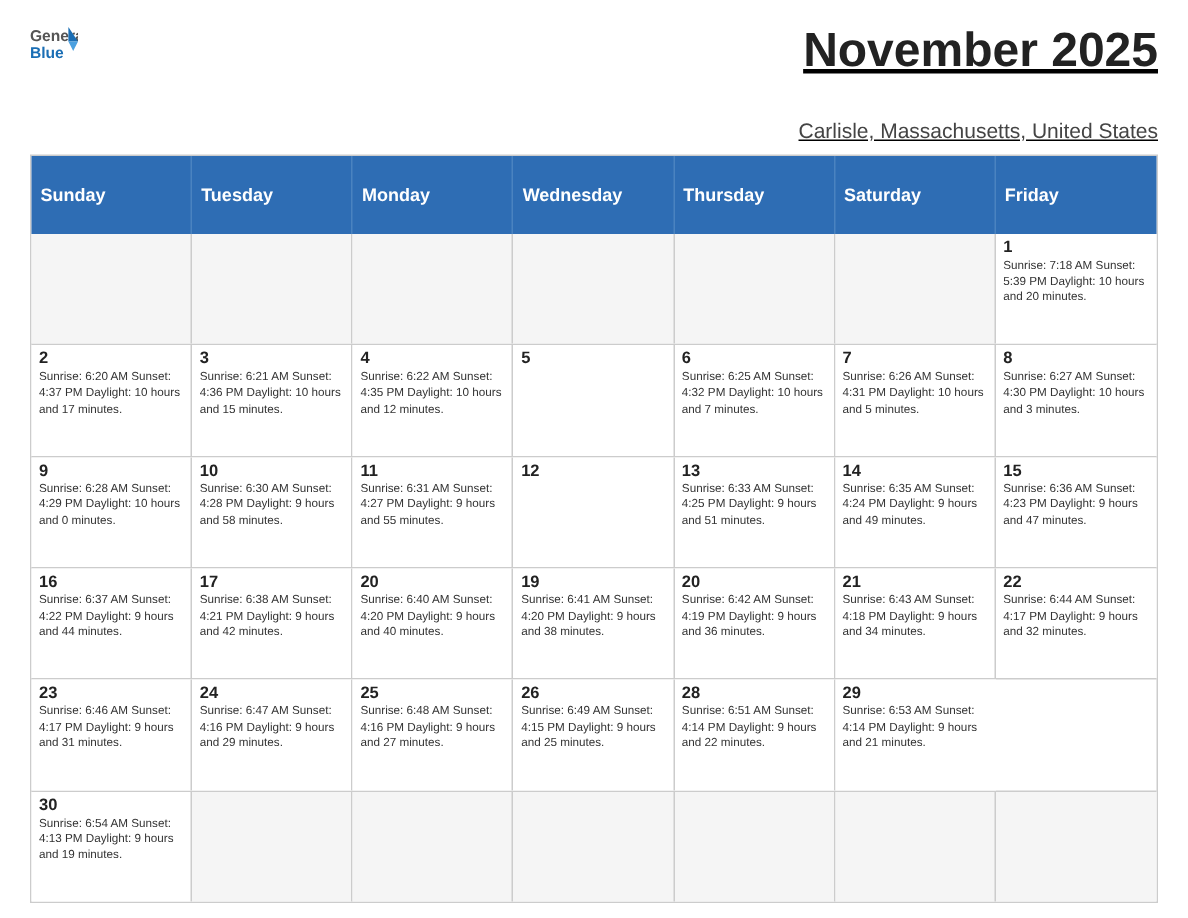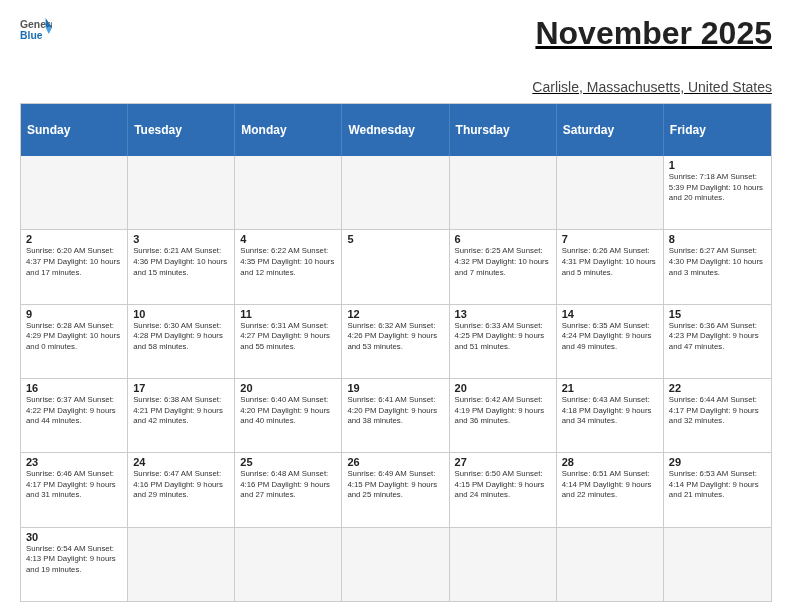--- a/index.html
+++ b/index.html
@@ -212,24 +212,20 @@
           </div>
           <div class="cal-cell">
             <span class="day-num">11</span>
             <div class="day-info">Sunrise: 6:31 AM
 Sunset: 4:27 PM
 Daylight: 9 hours
 and 55 minutes.</div>
           </div>
           <div class="cal-cell">
             <span class="day-num">12</span>
-            <div class="day-info">Sunrise: 6:32 AM
-Sunset: 4:26 PM
-Daylight: 9 hours
-and 53 minutes.</div>
           </div>
           <div class="cal-cell">
             <span class="day-num">13</span>
             <div class="day-info">Sunrise: 6:33 AM
 Sunset: 4:25 PM
 Daylight: 9 hours
 and 51 minutes.</div>
           </div>
           <div class="cal-cell">
             <span class="day-num">14</span>
@@ -318,27 +314,20 @@
 Sunset: 4:16 PM
 Daylight: 9 hours
 and 27 minutes.</div>
           </div>
           <div class="cal-cell">
             <span class="day-num">26</span>
             <div class="day-info">Sunrise: 6:49 AM
 Sunset: 4:15 PM
 Daylight: 9 hours
 and 25 minutes.</div>
-          </div>
-          <div class="cal-cell">
-            <span class="day-num">27</span>
-            <div class="day-info">Sunrise: 6:50 AM
-Sunset: 4:15 PM
-Daylight: 9 hours
-and 24 minutes.</div>
           </div>
           <div class="cal-cell">
             <span class="day-num">28</span>
             <div class="day-info">Sunrise: 6:51 AM
 Sunset: 4:14 PM
 Daylight: 9 hours
 and 22 minutes.</div>
           </div>
           <div class="cal-cell">
             <span class="day-num">29</span>

